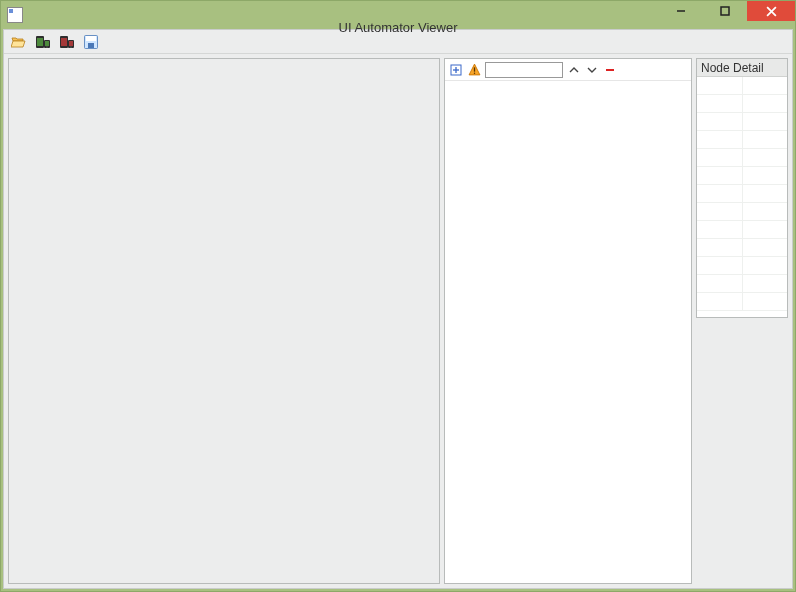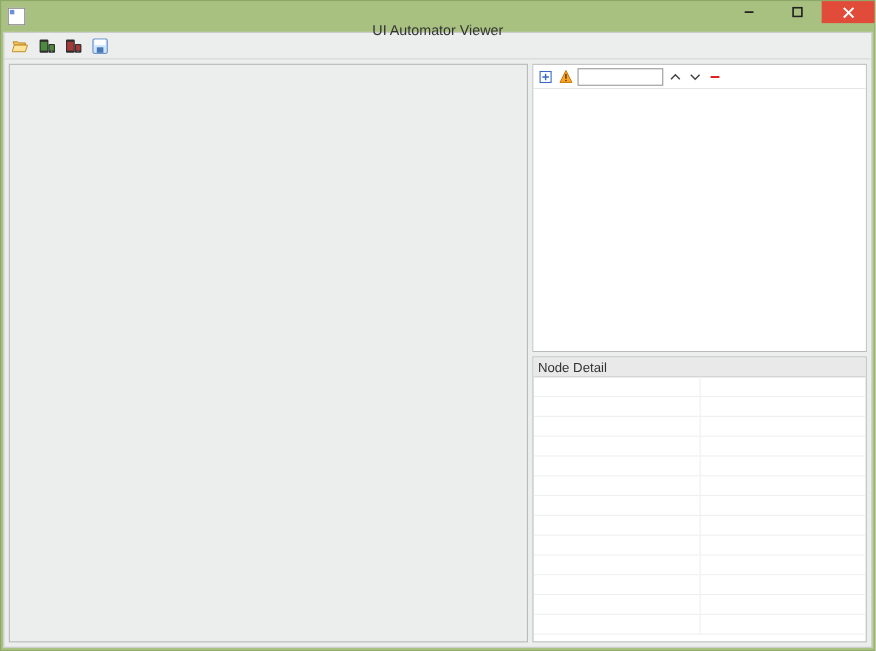--- a/index.html
+++ b/index.html
@@ -62,21 +62,21 @@
   }
   .main-split {
     flex: 1; display: flex; gap: 4px; padding: 4px;
   }
   .left-pane {
     flex: 1;
     border: 1px solid #b8bbba;
     background: #eceded;
   }
   .right-col {
-    width: 304px; display: flex; flex-direction: column; gap: 4px;
+    width: 344px; display: flex; flex-direction: row; gap: 4px;
   }
   .top-right {
     flex: 1;
     border: 1px solid #b8bbba;
     background: #fff;
     display: flex; flex-direction: column;
     min-height: 0;
   }
   .tree-tools {
     height: 22px;

